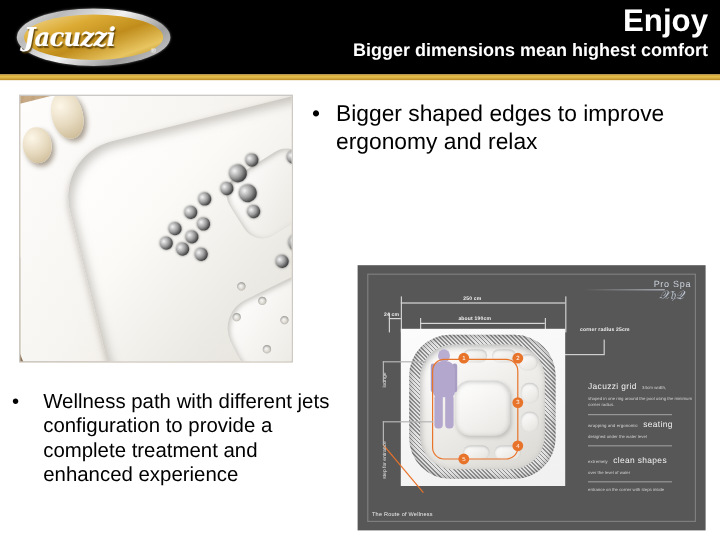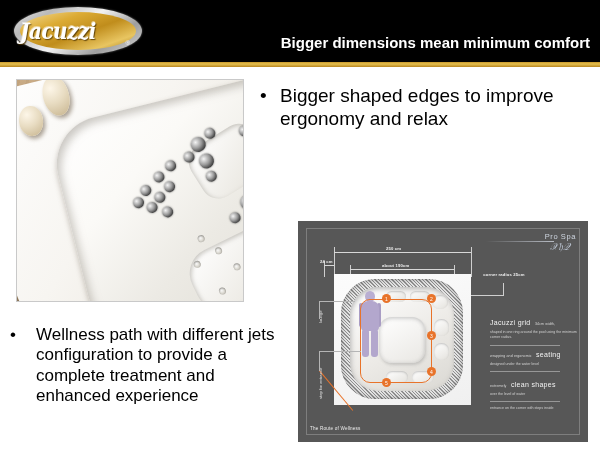--- a/index.html
+++ b/index.html
@@ -306,21 +306,22 @@
 <body>
 
 <div class="header">
   <div class="logo-wrap">
     <div class="logo-oval"></div>
     <div class="logo-inner">
       <span class="logo-text">Jacuzzi</span>
     </div>
     <span class="logo-tm">®</span>
   </div>
-  <div class="subtitle">Bigger dimensions mean minimum comfort</div>
+  <div class="title">Enjoy</div>
+  <div class="subtitle">Bigger dimensions mean highest comfort</div>
 </div>
 <div class="header-rule"></div>
 <div class="header-rule-2"></div>
 
 <div class="photo">
   <div class="photo-floor"></div>
   <div class="photo-shadowband"></div>
   <div class="tub-deck"></div>
   <div class="grid-ring"></div>
   <div class="tub-shell">

